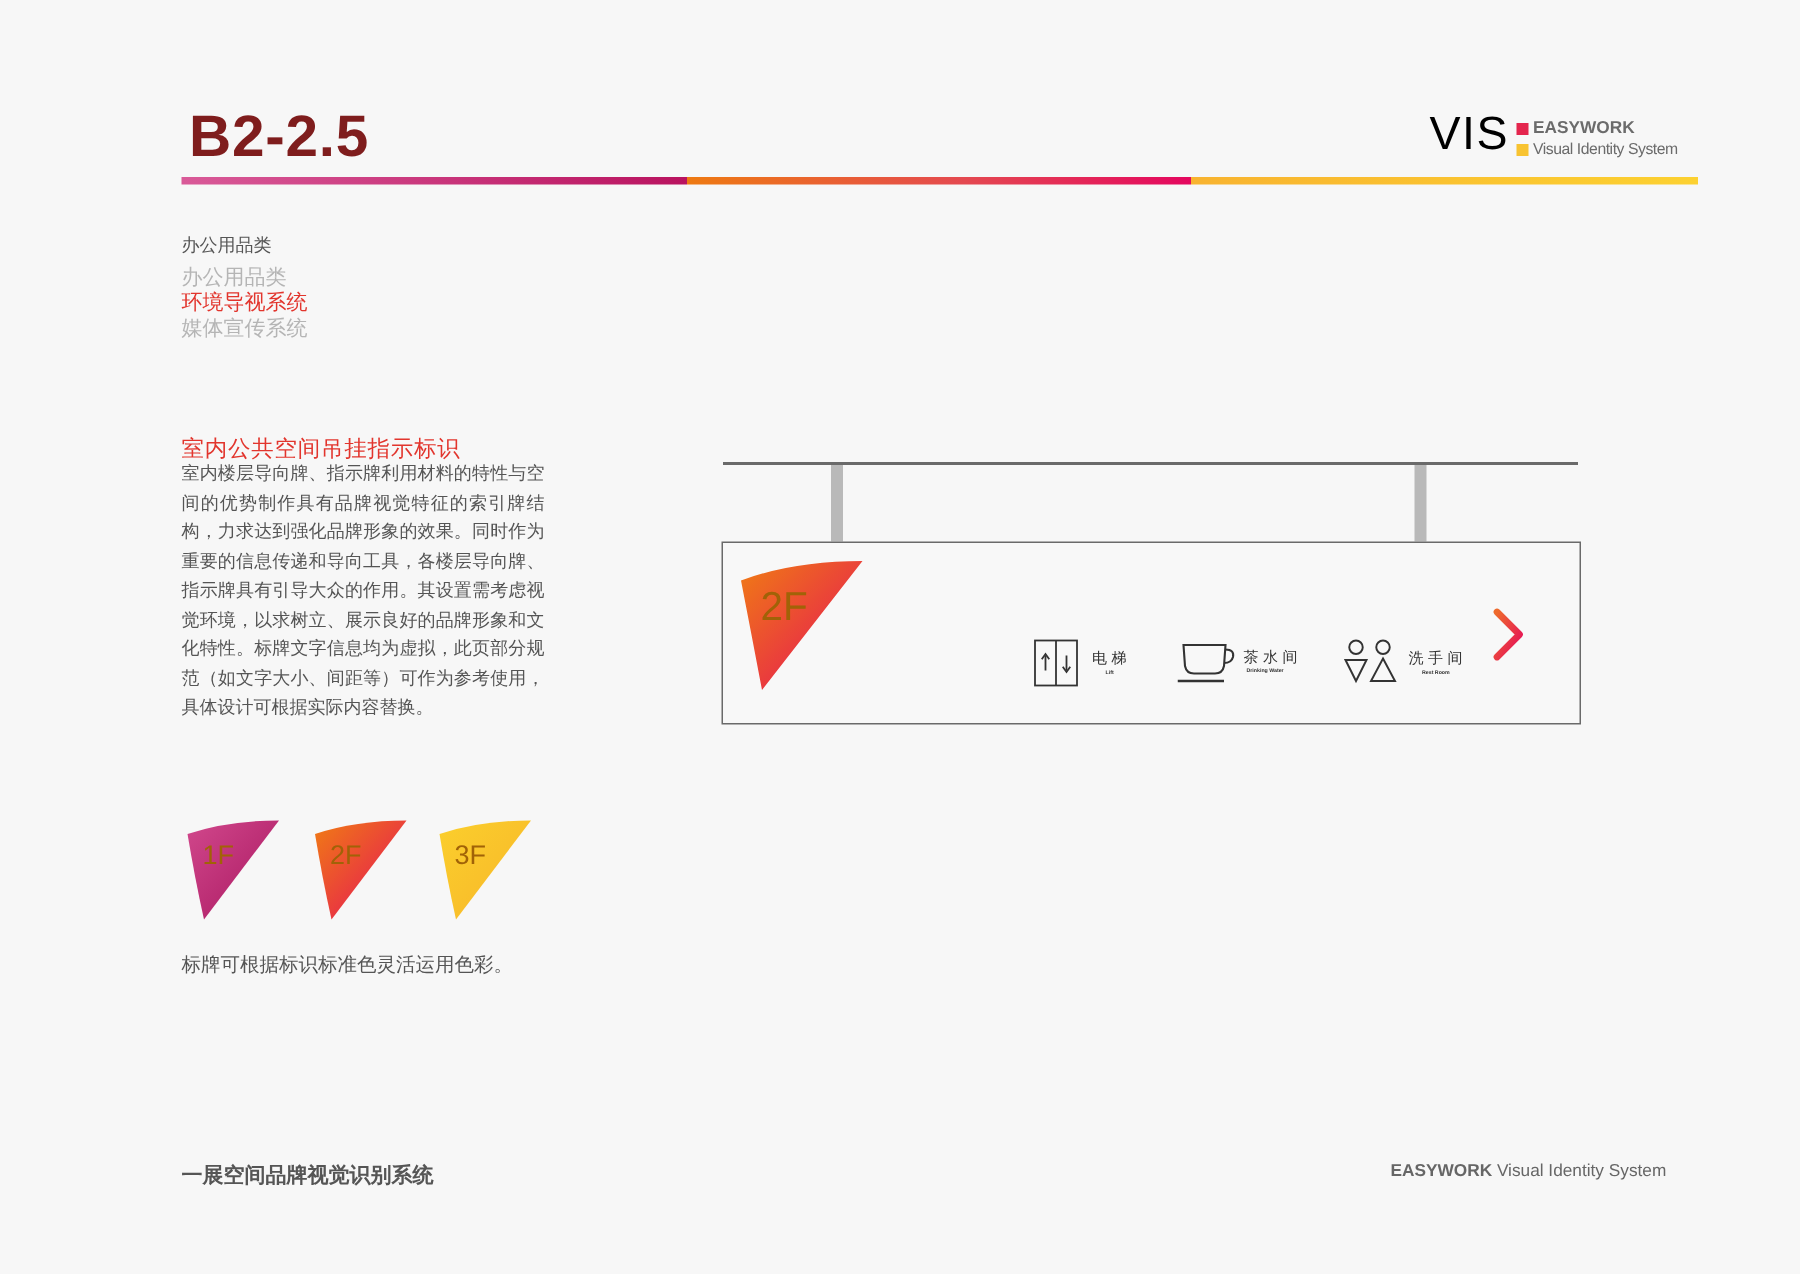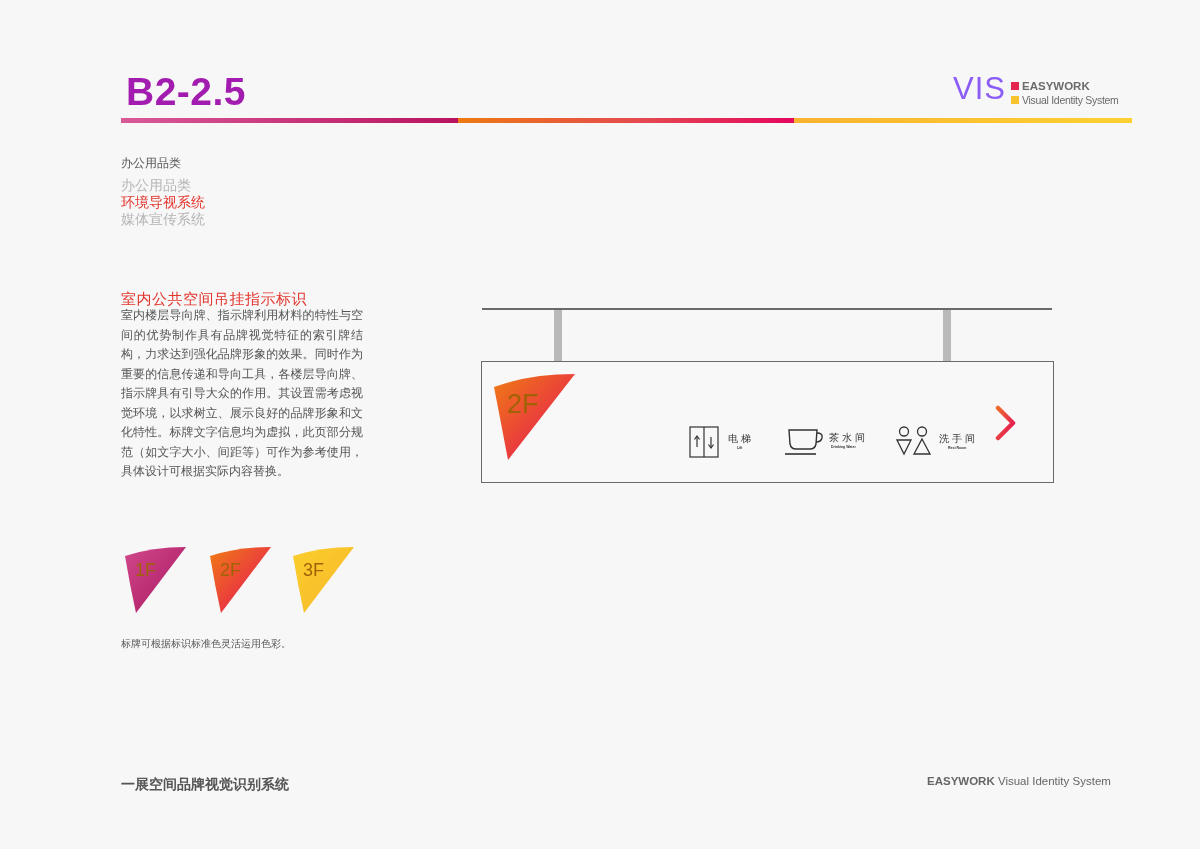--- a/index.html
+++ b/index.html
@@ -9,29 +9,29 @@
       position: relative;
       overflow: hidden;
       font-family: "DejaVu Sans", "Liberation Sans", sans-serif;
     }
     .abs { position: absolute; }
     .page-code {
       left: 126px; top: 66px;
       font-family: "Liberation Sans", sans-serif;
       font-weight: bold;
       font-size: 39px;
-      color: #a21caf;
+      color: #7f1d1d;
       letter-spacing: 0.5px;
       line-height: 52px;
     }
     .vis-block { left: 953px; top: 72px; height: 34px; }
     .vis-label {
       position: absolute; left: 0; top: 0;
       font-family: "Liberation Sans", sans-serif;
-      font-size: 31px; color: #8b5cf6; line-height: 34px; letter-spacing: 1px; text-align: center;
+      font-size: 31px; color: #000000; line-height: 34px; letter-spacing: 1px; text-align: center;
     }
     .brand-line { position: absolute; left: 58px; height: 13px; white-space: nowrap; }
     .brand-line .sq { display: inline-block; width: 8px; height: 8px; vertical-align: middle; margin-right: 3px; }
     .brand-line .txt { font-family: "Liberation Sans", sans-serif; vertical-align: middle; color: #6b6b6b; }
     .brand-line.l1 { top: 3px; }
     .brand-line.l1 .txt { font-size: 11.5px; font-weight: bold; }
     .brand-line.l2 { top: 17px; }
     .brand-line.l2 .txt { font-size: 10.5px; letter-spacing: -0.3px; }
 
     .bar { top: 118px; height: 5px; }
@@ -42,21 +42,21 @@
     .nav-title { left: 121px; top: 155px; font-size: 12px; color: #555; line-height: 16px; }
     .nav-item { left: 121px; font-size: 14px; line-height: 12px; color: #b5b5b5; }
     .nav-item.active { color: #e2352d; }
 
     .section-title { left: 121px; top: 277px; font-size: 15px; color: #e2352d; line-height: 20px; letter-spacing: 0.5px; margin-top: 12px; }
     .body-text {
       left: 121px; top: 306px; width: 242px;
       font-size: 12px; line-height: 19.5px; color: #555;
       text-align: justify;
     }
-    .note-text { left: 121px; top: 637px; font-size: 10px; color: #555; line-height: 14px; }
+    .note-text { left: 121px; top: 637px; font-size: 13px; color: #555; line-height: 14px; }
 
     .footer-left { left: 121px; top: 778px; font-size: 14px; color: #555; line-height: 12px; font-weight: bold; }
     .footer-right { left: 927px; top: 774px; font-family: "Liberation Sans", sans-serif; font-size: 11.5px; color: #666; line-height: 14px; }
     .footer-right b { font-weight: bold; }
 
     
     .ceiling { left: 482px; top: 308px; width: 570px; height: 2px; background: #6a6a6a; }
     .rod { top: 310px; width: 8px; height: 52px; background: #b9b9b9; }
     .sign-box {
       left: 481px; top: 361px; width: 571px; height: 120px;

